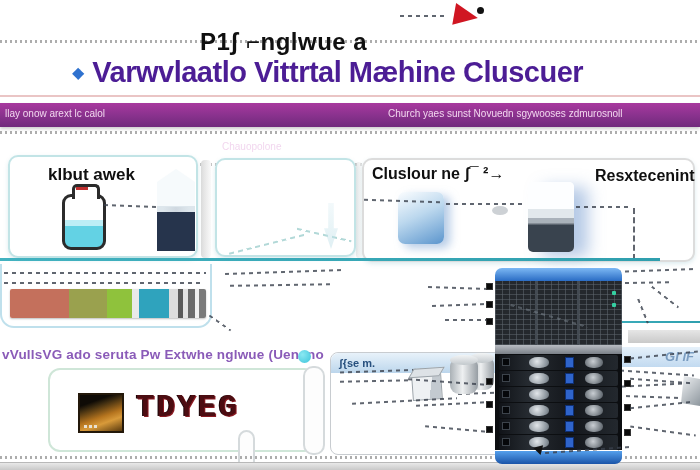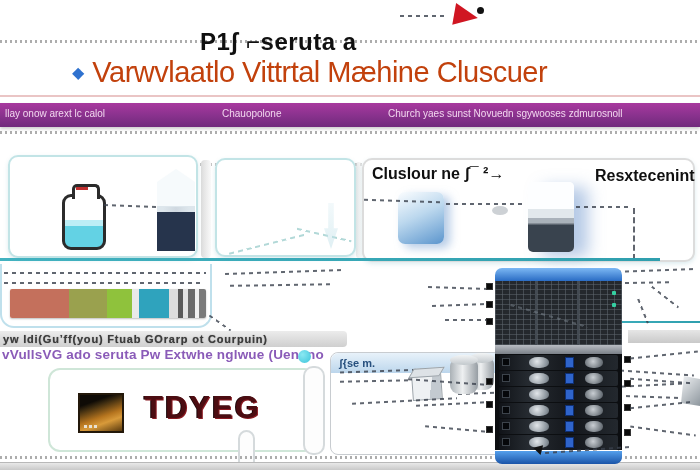--- a/index.html
+++ b/index.html
@@ -12,21 +12,21 @@
   .scrib { position:absolute; height:2px;
     background:repeating-linear-gradient(90deg,#39404c 0 4px,transparent 4px 8px); opacity:.8; }
   .scrib.teal { background:repeating-linear-gradient(90deg,#9fcfce 0 5px,transparent 5px 9px); }
   .scrib.lite { opacity:.5; }
   .vdash { position:absolute; width:0; border-left:2px dashed #3a3f4a; opacity:.8; }
 
   
   .kicker { position:absolute; font-size:24px; font-weight:bold; color:#101010; letter-spacing:.5px; }
   .title-row { position:absolute; display:flex; align-items:center; gap:8px; }
   .diamond { color:#2f72cf; font-size:16px; line-height:1; }
-  .main-title { font-size:29px; font-weight:normal; color:#c2410c; letter-spacing:-.5px; white-space:nowrap; }
+  .main-title { font-size:29px; font-weight:bold; color:#4c1d95; letter-spacing:-.5px; white-space:nowrap; }
   .hairline-pink { position:absolute; height:2px; background:#e5b6b6; opacity:.8; }
 
   .play-tri { position:absolute; width:0; height:0; border-left:24px solid #d01622;
     border-top:11px solid transparent; border-bottom:11px solid transparent; transform:rotate(10deg); }
   .blk-dot { position:absolute; width:7px; height:7px; background:#111; border-radius:50%; }
 
   
   .menubar { position:absolute; left:0; top:103px; width:700px; height:24px;
     background:linear-gradient(#a8399e 0%, #8d3390 45%, #702a7c 100%);
     box-shadow:0 2px 3px rgba(0,0,0,.2); }
@@ -162,40 +162,41 @@
 </head>
 <body>
 
 <div class="stage">
 
   <div class="micro" style="left:0; top:40px; width:700px;"></div>
   <div class="scrib" style="left:400px; top:15px; width:46px;"></div>
   <div class="play-tri" style="left:454px; top:5px;"></div>
   <div class="blk-dot" style="left:477px; top:7px;"></div>
 
-  <div class="kicker" style="left:200px; top:28px;">P1ʃ  ⌐seruta a</div>
+  <div class="kicker" style="left:200px; top:28px;">P1ʃ  ⌐nglwue a</div>
   <div class="title-row" style="left:72px; top:56px;">
     <span class="diamond">◆</span>
     <span class="main-title">Varwvlaatlo Vittrtal Mæhine Cluscuer</span>
   </div>
   <div class="hairline-pink" style="left:0; top:95px; width:700px;"></div>
 
   <div class="menubar">
     <span style="left:5px;">llay onow arext lc calol</span>
-    <span style="left:222px;">Chauopolone</span>
+    <span style="left:222px;margin-top:33px;">Chauopolone</span>
     <span style="left:388px;">Church yaes sunst Novuedn sgywooses zdmurosnoll</span>
   </div>
   <div class="micro" style="left:0; top:131px; width:700px;"></div>
 
   <div class="micro" style="left:130px; top:163px; width:562px; opacity:.4;"></div>
 
   <div class="divider" style="left:201px; top:160px; width:10px; height:98px;"></div>
   <div class="divider" style="left:356px; top:162px; width:6px; height:96px; opacity:.6;"></div>
 
   <div class="panel" style="left:8px; top:155px; width:190px; height:103px;"></div>
+  <div class="ptitle" style="left:48px; top:165px;">klbut awek</div>
   <div class="jug" style="left:62px; top:194px;"></div>
   <div class="tower" style="left:157px; top:169px;"></div>
   <div class="scrib" style="left:104px; top:205px; width:52px; transform:rotate(2deg);"></div>
 
   <div class="panel" style="left:215px; top:158px; width:141px; height:99px;"></div>
   <div class="scrib teal" style="left:228px; top:243px; width:80px; transform:rotate(-14deg);"></div>
   <div class="scrib teal" style="left:296px; top:234px; width:56px; transform:rotate(13deg);"></div>
   <div class="glass-arrow" style="left:324px; top:203px;"></div>
 
   <div class="panel gray" style="left:362px; top:158px; width:333px; height:104px;"></div>
@@ -230,43 +231,43 @@
     </div>
 
   <div class="scrib" style="left:225px; top:271px; width:118px; transform:rotate(-2deg);"></div>
   <div class="scrib" style="left:230px; top:284px; width:100px; transform:rotate(-1deg);"></div>
   <div class="scrib" style="left:207px; top:322px; width:26px; transform:rotate(35deg);"></div>
   <div class="scrib" style="left:585px; top:270px; width:110px; transform:rotate(-2deg);"></div>
   <div class="scrib" style="left:585px; top:282px; width:84px; transform:rotate(-1deg);"></div>
   <div class="scrib" style="left:648px; top:296px; width:34px; transform:rotate(38deg);"></div>
   <div class="scrib" style="left:630px; top:310px; width:26px; transform:rotate(68deg);"></div>
 
-  <div class="statusbar">yw ldi(Guʼff(you) Ftuab GOrarp ot Courpuin)</div>
   <div class="caption">vVullsVG ado seruta Pw Extwhe nglwue (Uenano</div>
   <div class="cyan-dot" style="left:298px; top:350px;"></div>
 
   <div class="logo-panel" style="left:48px; top:368px; width:268px; height:84px;"></div>
   <div class="logo-mark" style="left:78px; top:393px;"></div>
-  <div class="logo-text" style="left:144px; top:390px;">TDYEG</div>
+  <div class="logo-text" style="left:136px; top:390px;font-family:Liberation Mono, monospace;">TDYEG</div>
 
   <div class="pill" style="left:238px; top:430px; width:17px; height:40px;"></div>
   <div class="pill" style="left:303px; top:366px; width:22px; height:89px;"></div>
 
   <div class="detail-panel" style="left:330px; top:352px; width:290px; height:103px; z-index:1;">
     <div class="detail-head">ʃ{se m.</div>
   </div>
   <div class="scrib" style="left:340px; top:370px; width:86px; transform:rotate(-2deg); z-index:2;"></div>
   <div class="scrib" style="left:340px; top:380px; width:72px; transform:rotate(-1deg); z-index:2;"></div>
   <div class="box3d" style="left:412px; top:374px; width:30px; height:26px; z-index:2;"></div>
   <div class="cyl" style="left:470px; top:358px; width:24px; height:32px; z-index:2;"></div>
   <div class="cyl" style="left:450px; top:360px; width:28px; height:34px; z-index:3;"></div>
   <div class="scrib" style="left:352px; top:400px; width:105px; transform:rotate(-3deg); z-index:2;"></div>
   <div class="scrib" style="left:458px; top:391px; width:118px; transform:rotate(-2deg); z-index:2;"></div>
 
   <div class="gray-bar" style="left:628px; top:330px; width:72px; height:13px;"></div>
+  <div class="blue-bar" style="left:597px; top:347px; width:103px; height:20px;">GI  ſF</div>
   <div class="scrib" style="left:620px; top:372px; width:74px; transform:rotate(4deg);"></div>
   <div class="scrib" style="left:614px; top:384px; width:80px; transform:rotate(-3deg);"></div>
   <div class="scrib" style="left:610px; top:396px; width:84px; transform:rotate(2deg);"></div>
   <div class="laptop" style="left:681px; top:376px; width:19px; height:30px;"></div>
 
   <div class="scrib" style="left:428px; top:287px; width:60px; transform:rotate(2deg); z-index:3;"></div>
   <div class="scrib" style="left:432px; top:304px; width:55px; transform:rotate(-2deg); z-index:3;"></div>
   <div class="scrib" style="left:445px; top:319px; width:42px; z-index:3;"></div>
   <div class="scrib" style="left:408px; top:381px; width:78px; transform:rotate(4deg); z-index:3;"></div>
   <div class="scrib" style="left:416px; top:403px; width:70px; transform:rotate(-3deg); z-index:3;"></div>

